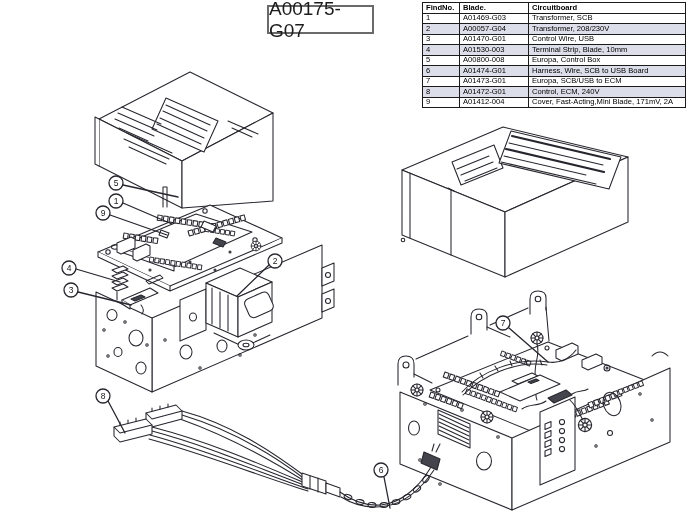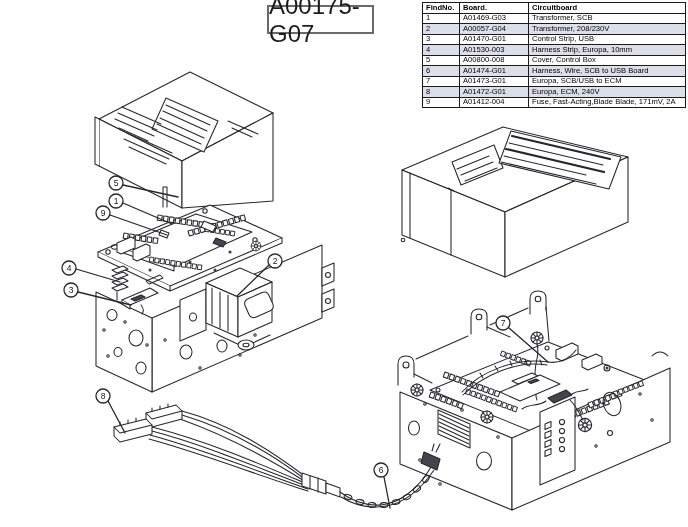--- a/index.html
+++ b/index.html
@@ -1,21 +1,21 @@
 <!DOCTYPE html>
 <html><head>
 <meta charset="utf-8">
 <style>
   html,body{margin:0;padding:0;background:#fff;}
   .stage{position:relative;width:688px;height:527px;background:#fff;overflow:hidden;
          font-family:"Liberation Sans",sans-serif;}
   .diagram-svg{position:absolute;left:0;top:0;}
   .title-box{position:absolute;left:267px;top:5px;width:103px;height:25px;
              border:2px solid #6a6a6a;display:flex;align-items:center;justify-content:center;
-             font-size:24px;color:#1c1c1c;letter-spacing:0;background:#fff;}
+             font-size:19px;color:#1c1c1c;letter-spacing:0;background:#fff;}
   table.parts-table{position:absolute;left:422px;top:2px;width:264px;border-collapse:collapse;
              background:#fff;table-layout:fixed;}
   .parts-table th,.parts-table td{border:1px solid #1b1b1b;padding:0.5px 3px;font-size:7.6px;
              line-height:1.12;white-space:nowrap;overflow:hidden;text-align:left;color:#000;
              font-family:"Liberation Sans",sans-serif;}
   .parts-table th{font-weight:bold;}
   .parts-table tr.shade td{background:#dcdee9;}
   svg text.co{font-family:"Liberation Sans",sans-serif;font-size:8.5px;fill:#17171c;}
 </style>
 </head>
@@ -301,66 +301,66 @@
 
   <table class="parts-table">
     <colgroup>
         <col style="width:37px">
         <col style="width:69px">
         <col>
       </colgroup>
     <thead>
       <tr>
         <th>FindNo.</th>
-        <th>Board.</th>
+        <th>Blade.</th>
         <th>Circuitboard</th>
       </tr>
     </thead>
     <tbody>
       <tr>
         <td>1</td>
         <td>A01469-G03</td>
         <td>Transformer, SCB</td>
       </tr>
       <tr class="shade">
         <td>2</td>
         <td>A00057-G04</td>
         <td>Transformer, 208/230V</td>
       </tr>
       <tr>
         <td>3</td>
         <td>A01470-G01</td>
-        <td>Control Strip, USB</td>
+        <td>Control Wire, USB</td>
       </tr>
       <tr class="shade">
         <td>4</td>
         <td>A01530-003</td>
-        <td>Harness Strip, Europa, 10mm</td>
+        <td>Terminal Strip, Blade, 10mm</td>
       </tr>
       <tr>
         <td>5</td>
         <td>A00800-008</td>
-        <td>Cover, Control Box</td>
+        <td>Europa, Control Box</td>
       </tr>
       <tr class="shade">
         <td>6</td>
         <td>A01474-G01</td>
         <td>Harness, Wire, SCB to USB Board</td>
       </tr>
       <tr>
         <td>7</td>
         <td>A01473-G01</td>
         <td>Europa, SCB/USB to ECM</td>
       </tr>
       <tr class="shade">
         <td>8</td>
         <td>A01472-G01</td>
-        <td>Europa, ECM, 240V</td>
+        <td>Control, ECM, 240V</td>
       </tr>
       <tr>
         <td>9</td>
         <td>A01412-004</td>
-        <td>Fuse, Fast-Acting,Blade Blade, 171mV, 2A</td>
+        <td>Cover, Fast-Acting,Mini Blade, 171mV, 2A</td>
       </tr>
     </tbody>
   </table>
 
 </div>
 
 </body></html>

